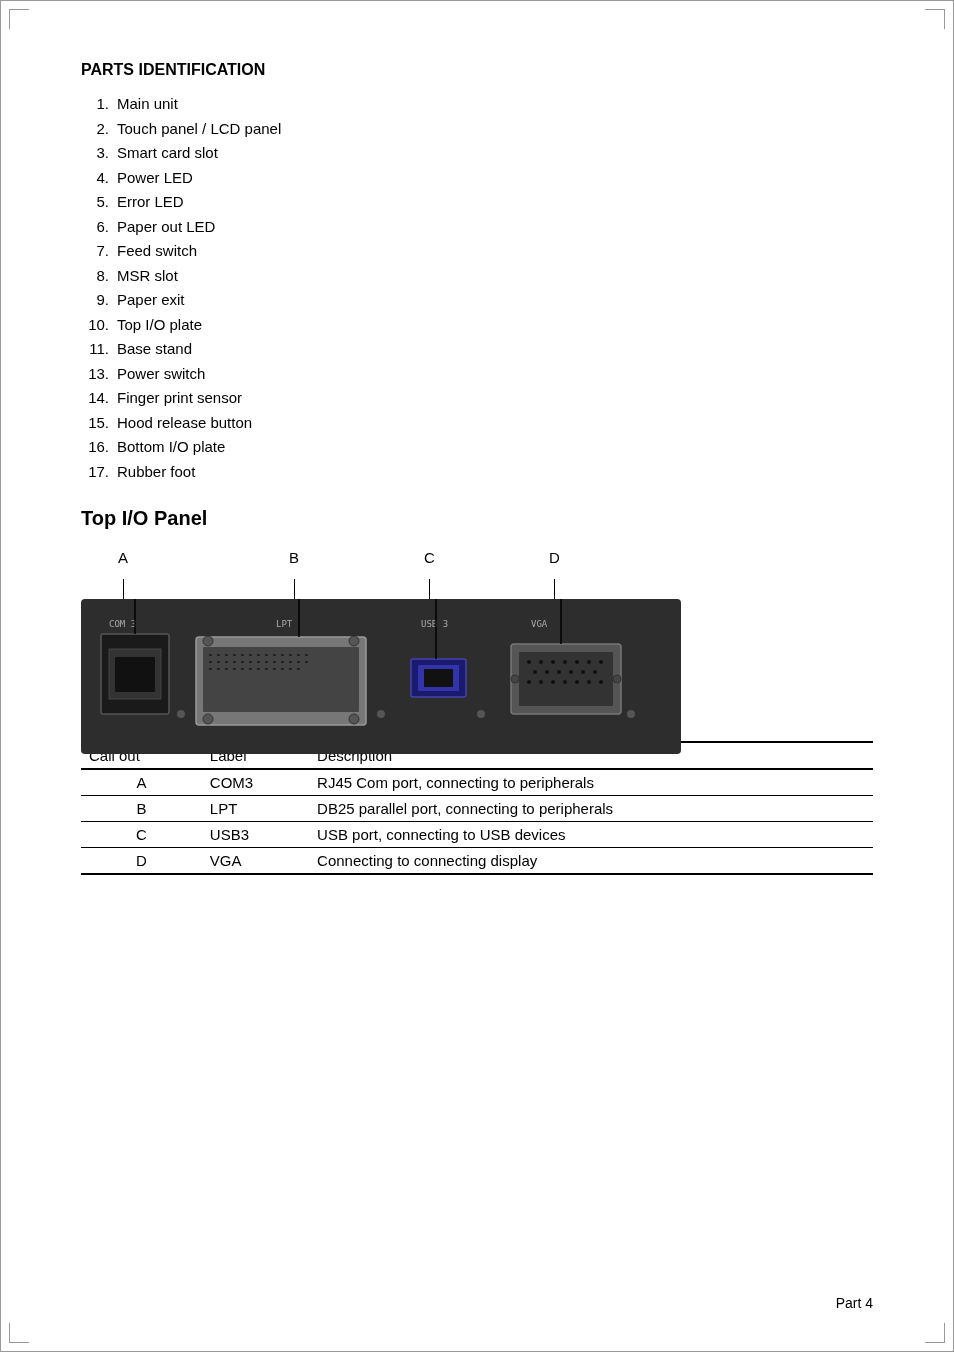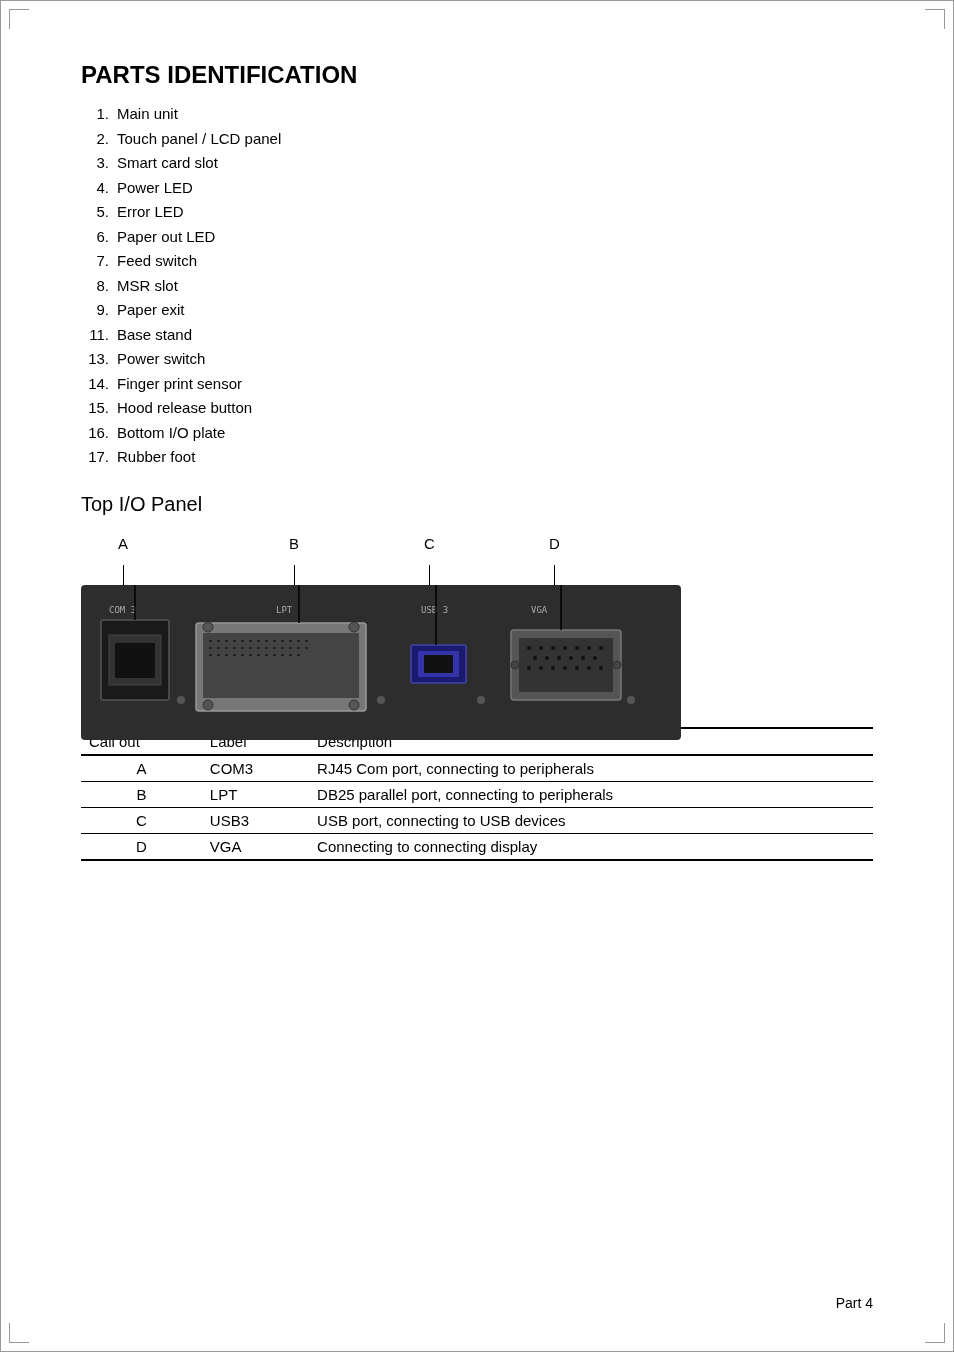--- a/index.html
+++ b/index.html
@@ -31,21 +31,21 @@
       position: absolute;
       width: 20px;
       height: 20px;
     }
     .corner-tl { top: 8px; left: 8px; border-top: 1px solid #999; border-left: 1px solid #999; }
     .corner-tr { top: 8px; right: 8px; border-top: 1px solid #999; border-right: 1px solid #999; }
     .corner-bl { bottom: 8px; left: 8px; border-bottom: 1px solid #999; border-left: 1px solid #999; }
     .corner-br { bottom: 8px; right: 8px; border-bottom: 1px solid #999; border-right: 1px solid #999; }
 
     .page-title {
-      font-size: 24px;
+      font-size: 16px;
       font-weight: bold;
       margin-bottom: 14px;
     }
 
     .parts-list {
       list-style: none;
       padding: 0;
       margin-bottom: 24px;
     }
 
@@ -57,21 +57,21 @@
     }
 
     .parts-list li .num {
       min-width: 36px;
       text-align: right;
       padding-right: 8px;
     }
 
     .section-title {
       font-size: 20px;
-      font-weight: normal;
+      font-weight: bold;
       margin-bottom: 14px;
     }
 
     .table-container {
       width: 100%;
       margin-top: 10px;
     }
 
     .io-table {
       width: 100%;
@@ -183,20 +183,24 @@
         <span class="num">7.</span>
         <span>Feed switch</span>
       </li>
       <li>
         <span class="num">8.</span>
         <span>MSR slot</span>
       </li>
       <li>
         <span class="num">9.</span>
         <span>Paper exit</span>
+      </li>
+      <li>
+        <span class="num">10.</span>
+        <span>Top I/O plate</span>
       </li>
       <li>
         <span class="num">11.</span>
         <span>Base stand</span>
       </li>
       <li>
         <span class="num">13.</span>
         <span>Power switch</span>
       </li>
       <li>

